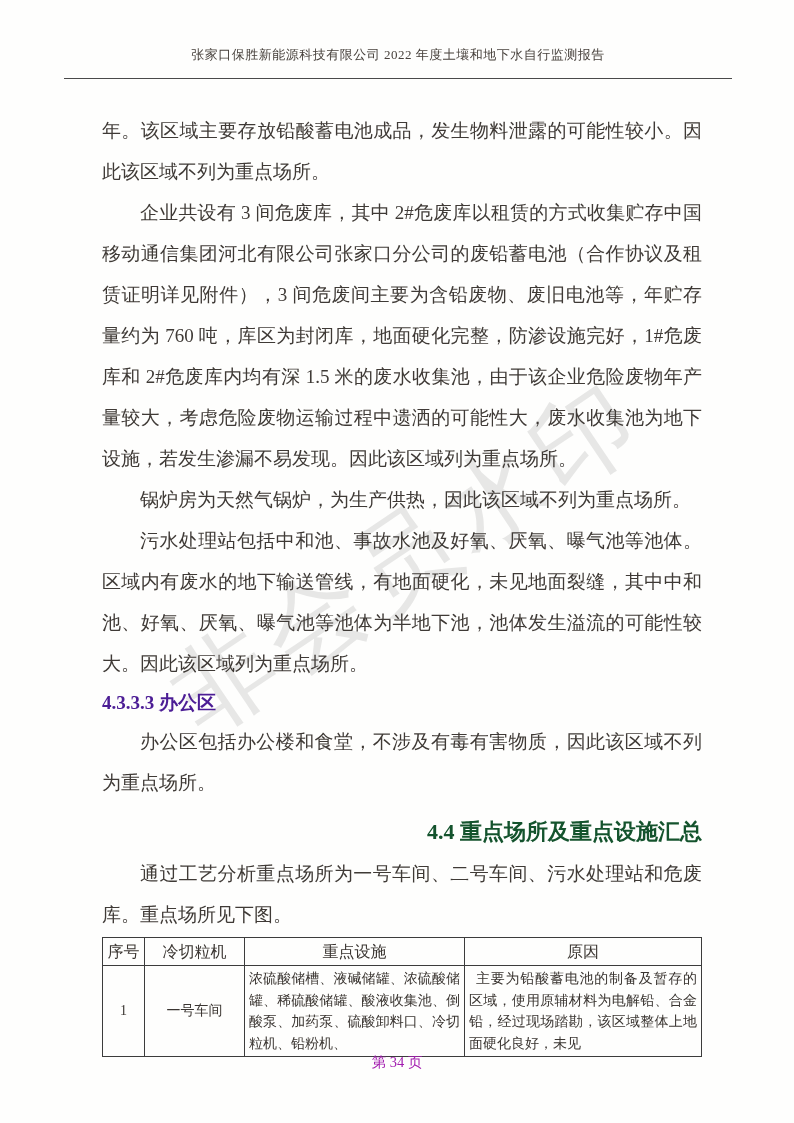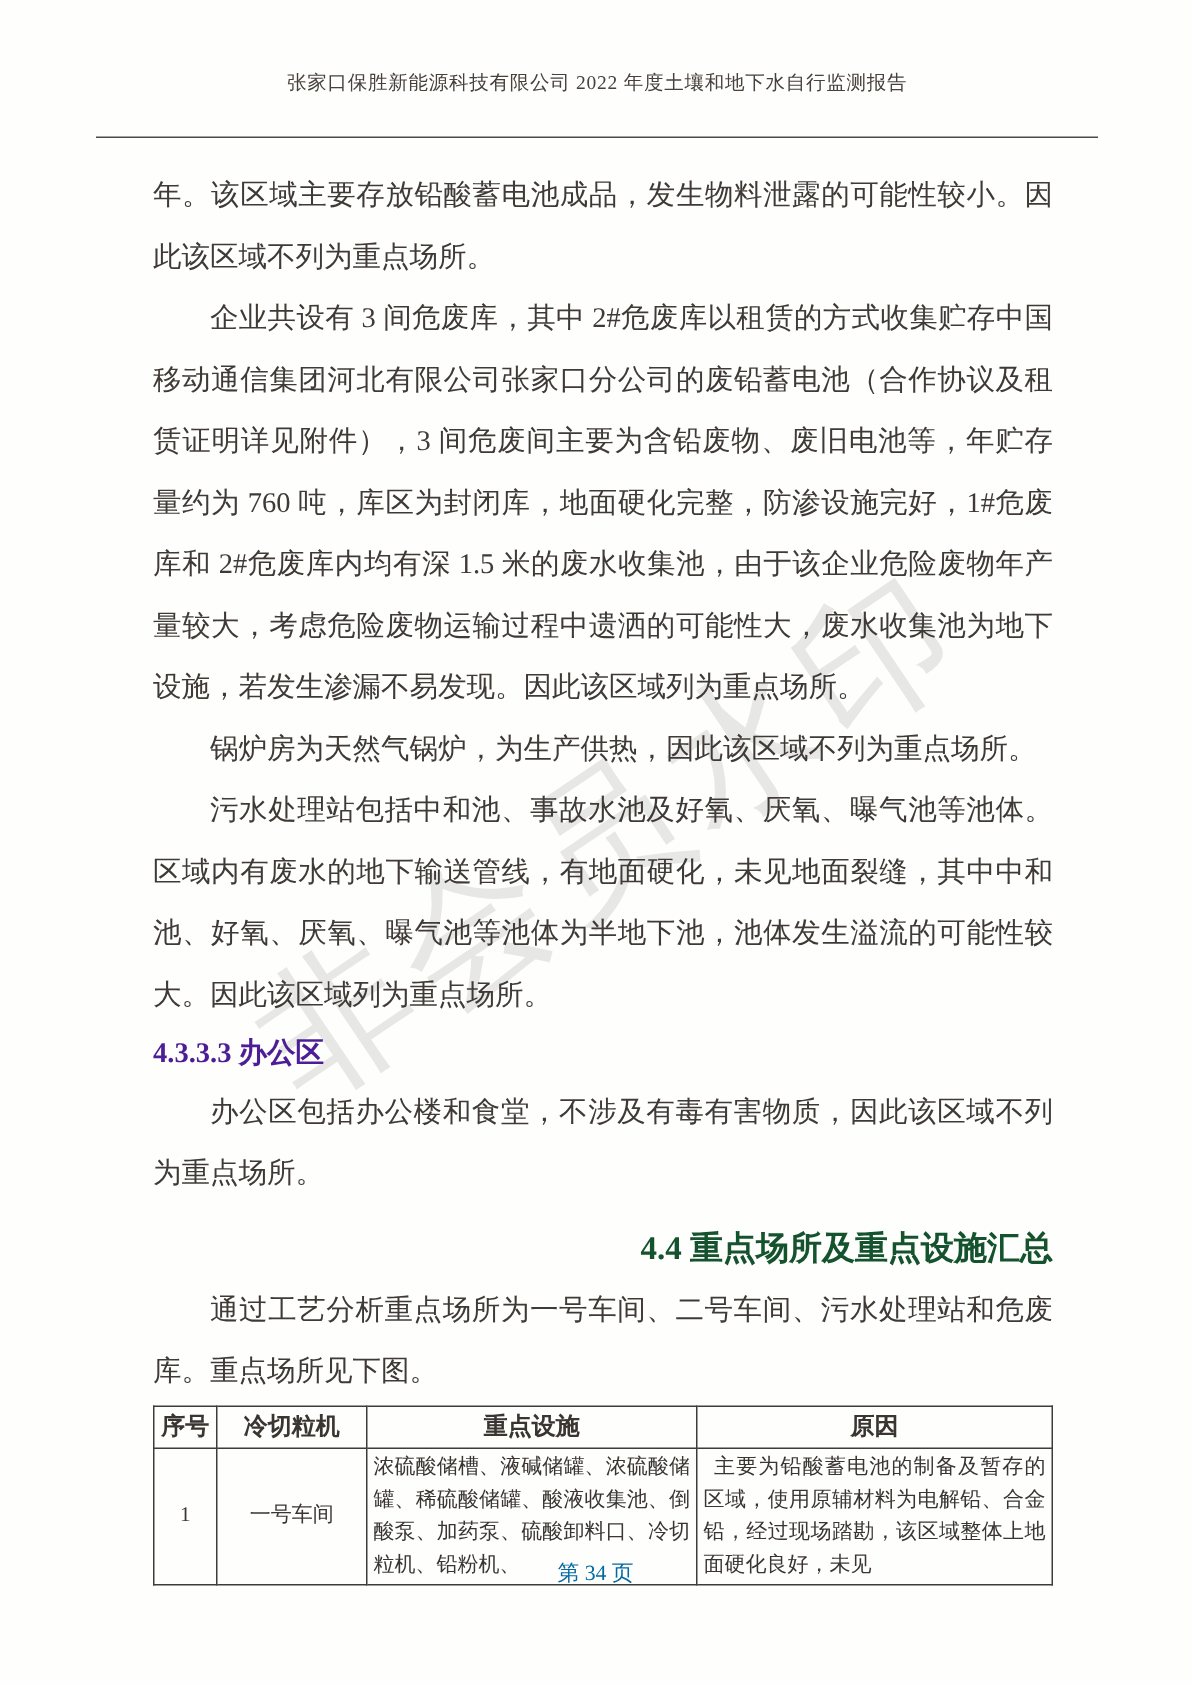--- a/index.html
+++ b/index.html
@@ -27,21 +27,21 @@
     z-index: 0;
     user-select: none;
   }
   .page-header {
     position: absolute;
     top: 46px;
     left: 64px;
     right: 62px;
     text-align: center;
     border-bottom: 1.5px solid #4a4a4a;
-    padding-bottom: 27px;
+    padding-bottom: 14px;
     z-index: 1;
   }
   .header-title {
     font-size: 13px;
     color: #47413c;
     letter-spacing: 0.5px;
   }
   .content {
     position: absolute;
     top: 110px;
@@ -77,42 +77,42 @@
     border-collapse: collapse;
     table-layout: fixed;
     color: #3a3531;
   }
   .kp-table th, .kp-table td {
     border: 1.6px solid #3c3c3c;
   }
   .kp-table th {
     height: 28px;
     font-size: 16px;
-    font-weight: bold;
+    font-weight: normal;
     text-align: center;
     padding: 1px 2px;
     line-height: 20px;
   }
   .kp-table td {
     font-size: 14px;
     line-height: 21.5px;
     padding: 2px 4px;
     vertical-align: middle;
   }
   .c-index, .c-place { text-align: center; }
   .c-fac { text-align: justify; }
   .c-reason { text-align: justify; text-indent: 0.5em; margin-top: 28px; }
   .page-footer {
     position: absolute;
-    bottom: 65px;
+    bottom: 51px;
     left: 0;
     right: 0;
     text-align: center;
     font-size: 14.5px;
-    color: #0369a1;
+    color: #a21caf;
     z-index: 1;
   }
 </style>
 </head>
 <body>
 
 <div class="page">
 
   <div class="watermark">非会员水印</div>
 

